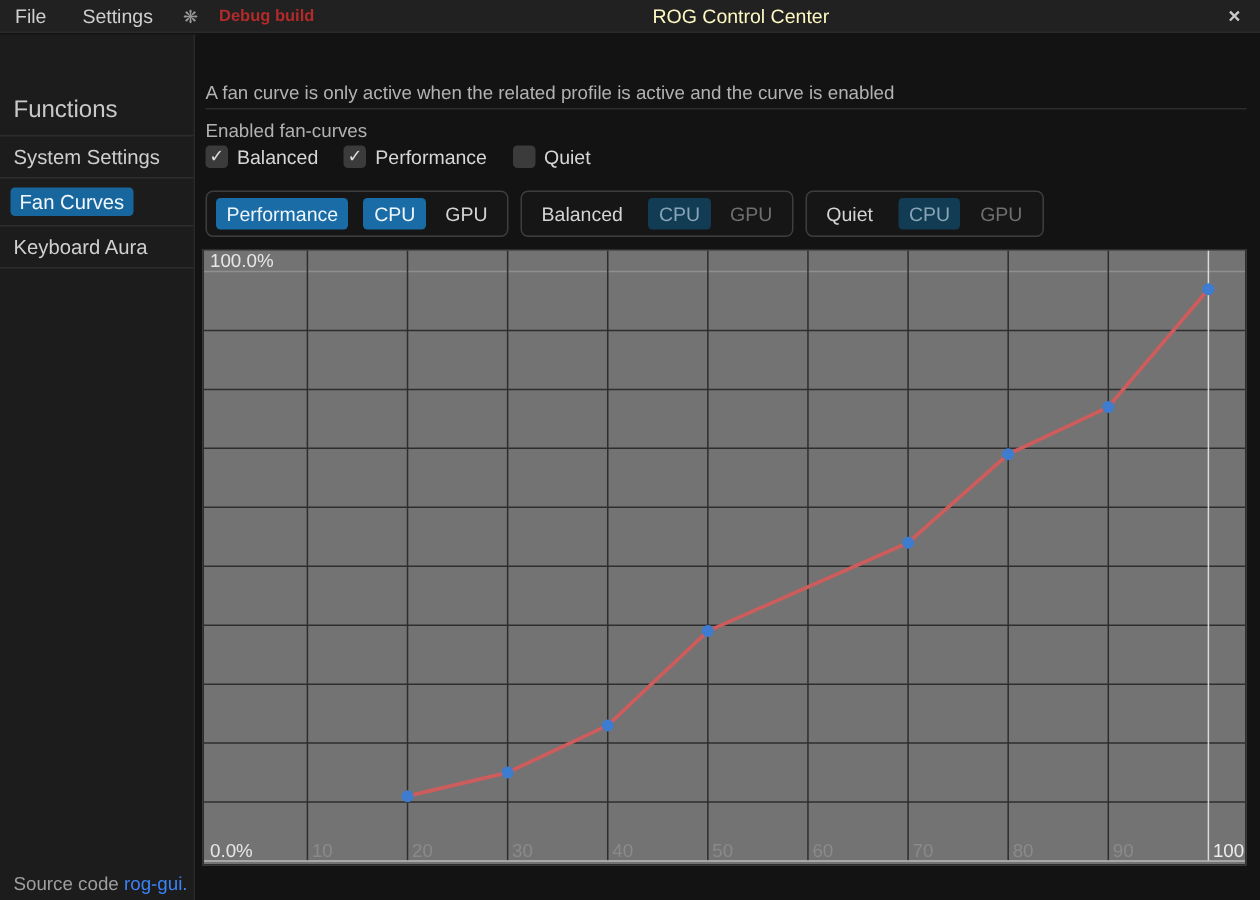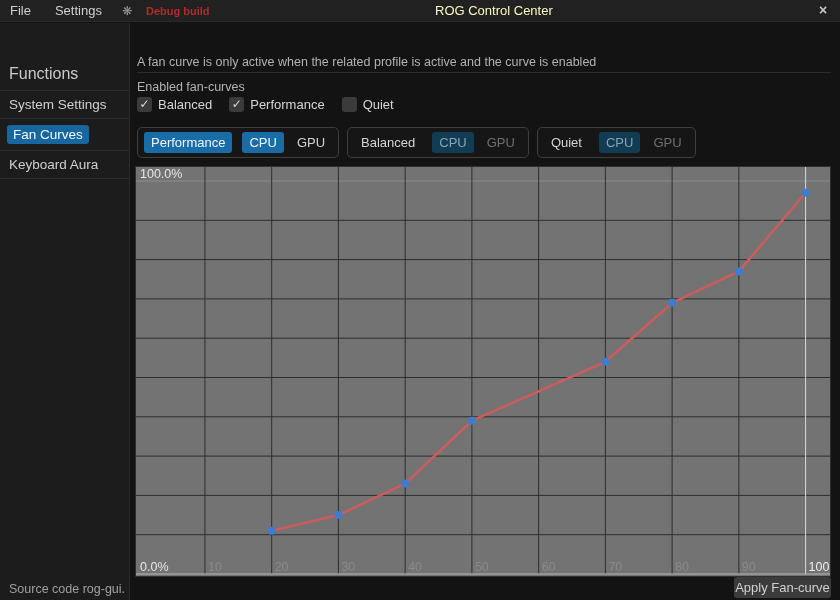--- a/index.html
+++ b/index.html
@@ -21,21 +21,21 @@
   
   .sidebar { position:absolute; top:23px; left:0; width:130px; height:577px;
     background:#1c1c1c; border-right:1px solid #292929; }
   .sidebar-header { color:#c9c9c9; font-size:16px; padding:6px 9px 7px 9px;margin-top:36px; }
   .sep { height:1px; background:#2d2d2d; margin:0; }
   .side-item { padding:6px 9px; font-size:13.5px; color:#cfcfcf; cursor:default; }
   .side-item .lbl { display:inline-block; }
   .side-item.active .lbl { background:#17679e; color:#f2f8fd; padding:2px 6px;
     border-radius:3px; margin-left:-2px; }
   .side-footer { position:absolute; bottom:4px; left:9px; font-size:12.5px; color:#9f9f9f; white-space:nowrap; }
-  .side-footer a { color:#a3a3a3; text-decoration:none; }
+  .side-footer a { color:#3b82f6; text-decoration:none; }
 
   
   .main-title { position:absolute; left:137px; top:28px; font-size:19px; color:#d8d8d8; }
   .main-subtitle { position:absolute; left:137px; top:55px; font-size:12.5px; color:#b2b2b2; }
   .hsep { position:absolute; left:137px; top:72px; width:694px; height:1px; background:#2c2c2c; }
   .enabled-label { position:absolute; left:137px; top:80px; font-size:12.5px; color:#b2b2b2; }
   .cb-row { position:absolute; left:137px; top:97px; display:flex; gap:17px; align-items:center; }
   .cb-item { display:flex; align-items:center; gap:6px; font-size:13px; color:#d6d6d6; cursor:default; }
   .cb-box { width:15px; height:15px; background:#3b3b3b; border-radius:3px; color:#dcdcdc;
     font-size:12px; line-height:15px; text-align:center; }
@@ -166,15 +166,14 @@
         <text x="272.16" y="404" fill="#8a8a8a" font-size="12.5">40</text>
         <text x="338.90000000000003" y="404" fill="#8a8a8a" font-size="12.5">50</text>
         <text x="405.64" y="404" fill="#8a8a8a" font-size="12.5">60</text>
         <text x="472.38" y="404" fill="#8a8a8a" font-size="12.5">70</text>
         <text x="539.1200000000001" y="404" fill="#8a8a8a" font-size="12.5">80</text>
         <text x="605.8600000000001" y="404" fill="#8a8a8a" font-size="12.5">90</text>
         <text x="672.6000000000001" y="404" fill="#ececec" font-size="12.5">100</text>
       </svg>
   </div>
 
-  <button class="apply-btn">Apply Fan-curve</button>
 
 </div>
 
 </body></html>

